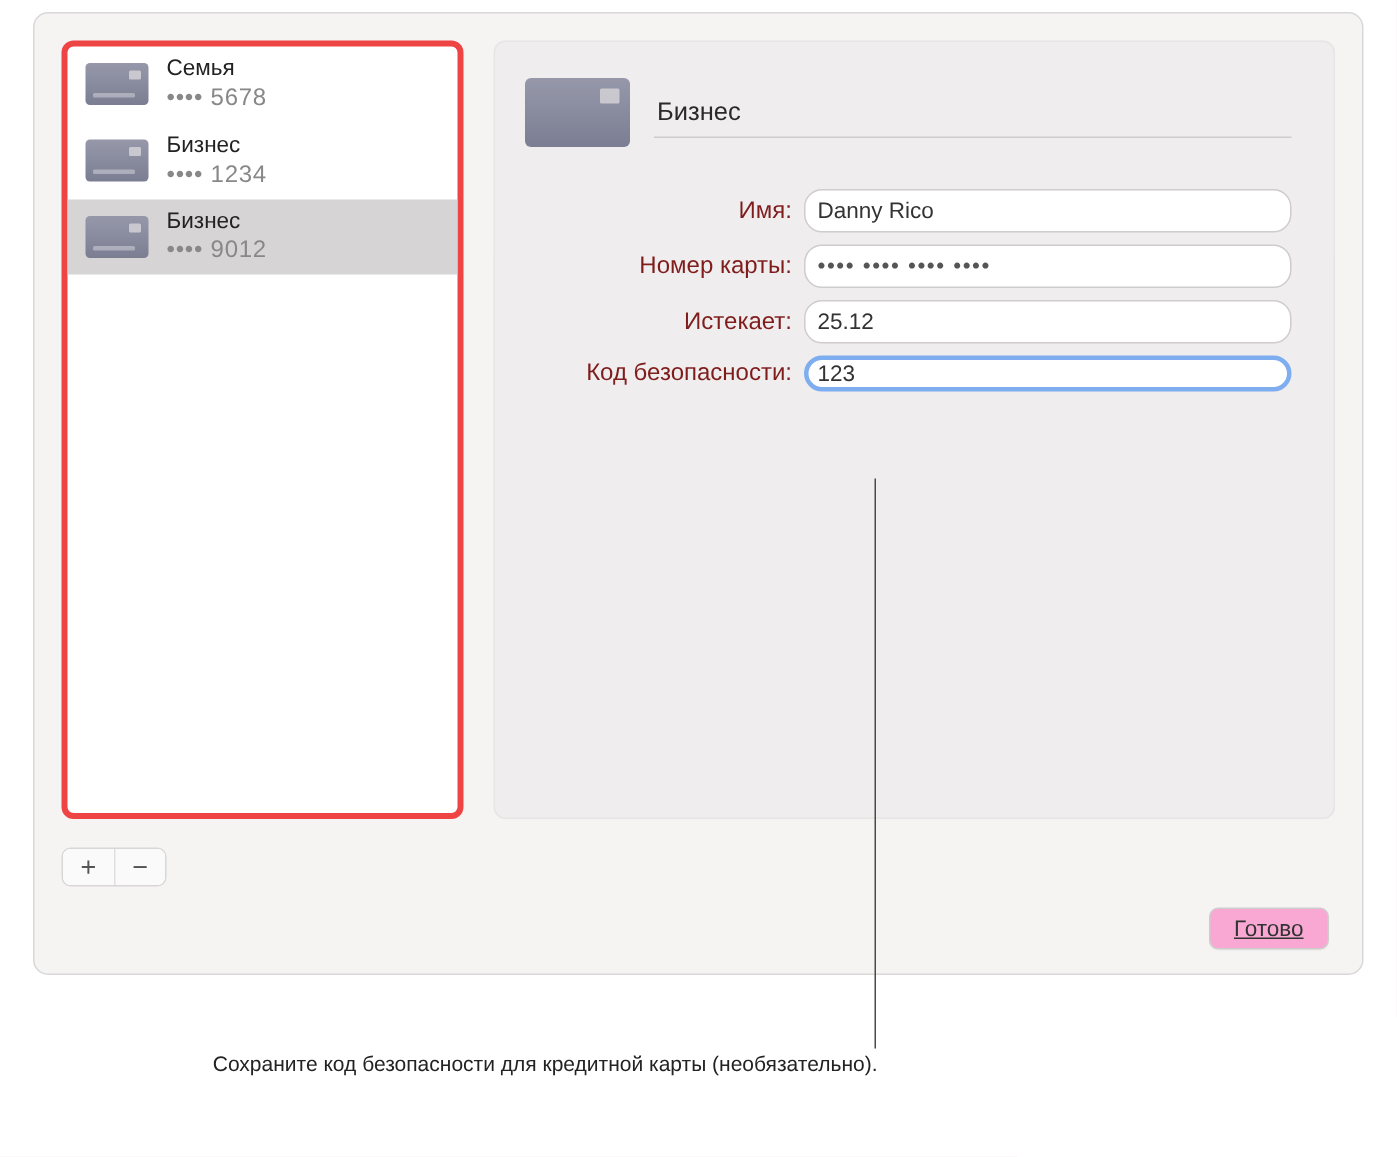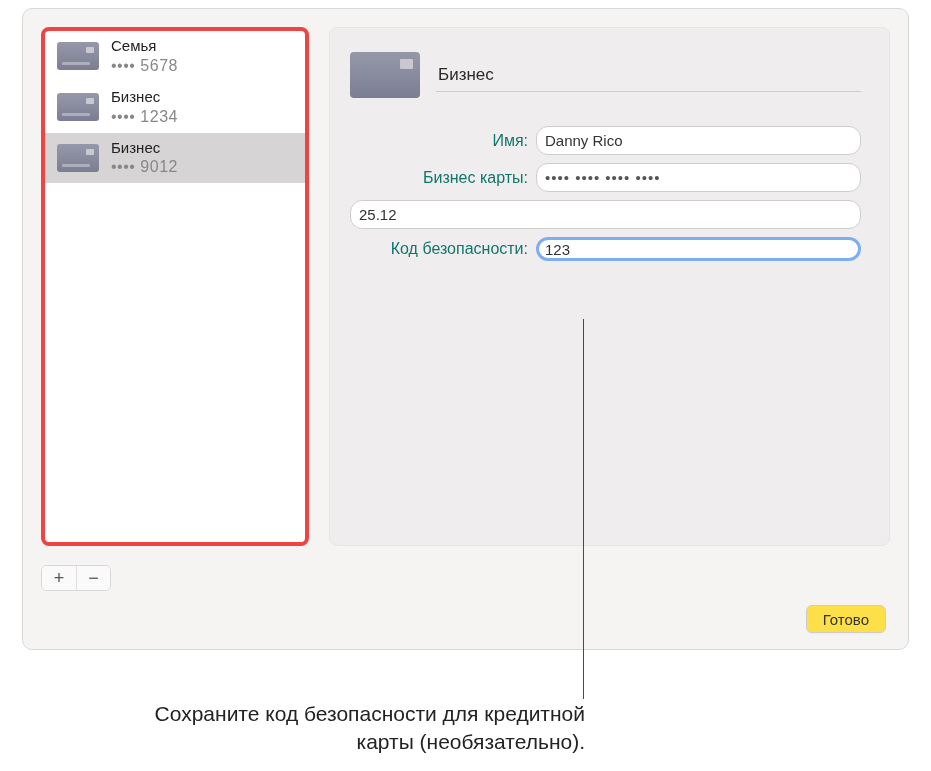--- a/index.html
+++ b/index.html
@@ -118,21 +118,21 @@
     }
     .form-row {
       display: flex;
       align-items: center;
       margin-bottom: 8px;
     }
     .form-label {
       width: 186px;
       text-align: right;
       font-size: 16px;
-      color: #0f766e;
+      color: #7f1d1d;
       padding-right: 8px;
     }
     .form-input {
       flex: 1;
       height: 29px;
       border: 1px solid #cfcccc;
       background: #fff;
       font-size: 15px;
       padding: 0 8px;
       color: #333;
@@ -172,41 +172,42 @@
     }
     .tb-btn + .tb-btn { border-left: 1px solid #e1dedf; }
     .done-btn {
       position: absolute;
       right: 22px;
       bottom: 16px;
       height: 28px;
       padding: 0 16px;
       border: 1px solid #cfcccc;
       border-radius: 6px;
-      background: #fde047;
+      background: #f9a8d4;
       font-size: 15px;
       color: #333;
       cursor: default;
       box-shadow: 0 1px 1px rgba(0,0,0,0.03);
+      text-decoration: underline;
     }
     .callout-line {
       position: absolute;
       left: 583px;
       top: 319px;
       width: 1px;
       height: 380px;
       background: #4a4a4a;
     }
     .callout-text {
       position: absolute;
       left: 105px;
       top: 700px;
       width: 480px;
       text-align: right;
-      font-size: 21px;
+      font-size: 14px;
       color: #232323;
       line-height: 1.35;
     }
   </style>
 </head>
 <body>
 
 <div class="window">
   <div class="content">
 
@@ -238,24 +239,25 @@
       <div class="header-row">
         <div class="big-card"></div>
         <input class="title-field" value="Бизнес" style="">
       </div>
 
       <div class="form-row">
         <div class="form-label">Имя:</div>
         <input class="form-input" value="Danny Rico" style="">
       </div>
       <div class="form-row">
-        <div class="form-label">Бизнес карты:</div>
+        <div class="form-label">Номер карты:</div>
         <input class="form-input dots-input" value="•••• •••• •••• ••••" style="">
       </div>
       <div class="form-row">
+        <div class="form-label">Истекает:</div>
         <input class="form-input" value="25.12" style="">
       </div>
       <div class="form-row">
         <div class="form-label">Код безопасности:</div>
         <input class="form-input focused" value="123" style="">
       </div>
     </div>
 
   </div>
 

